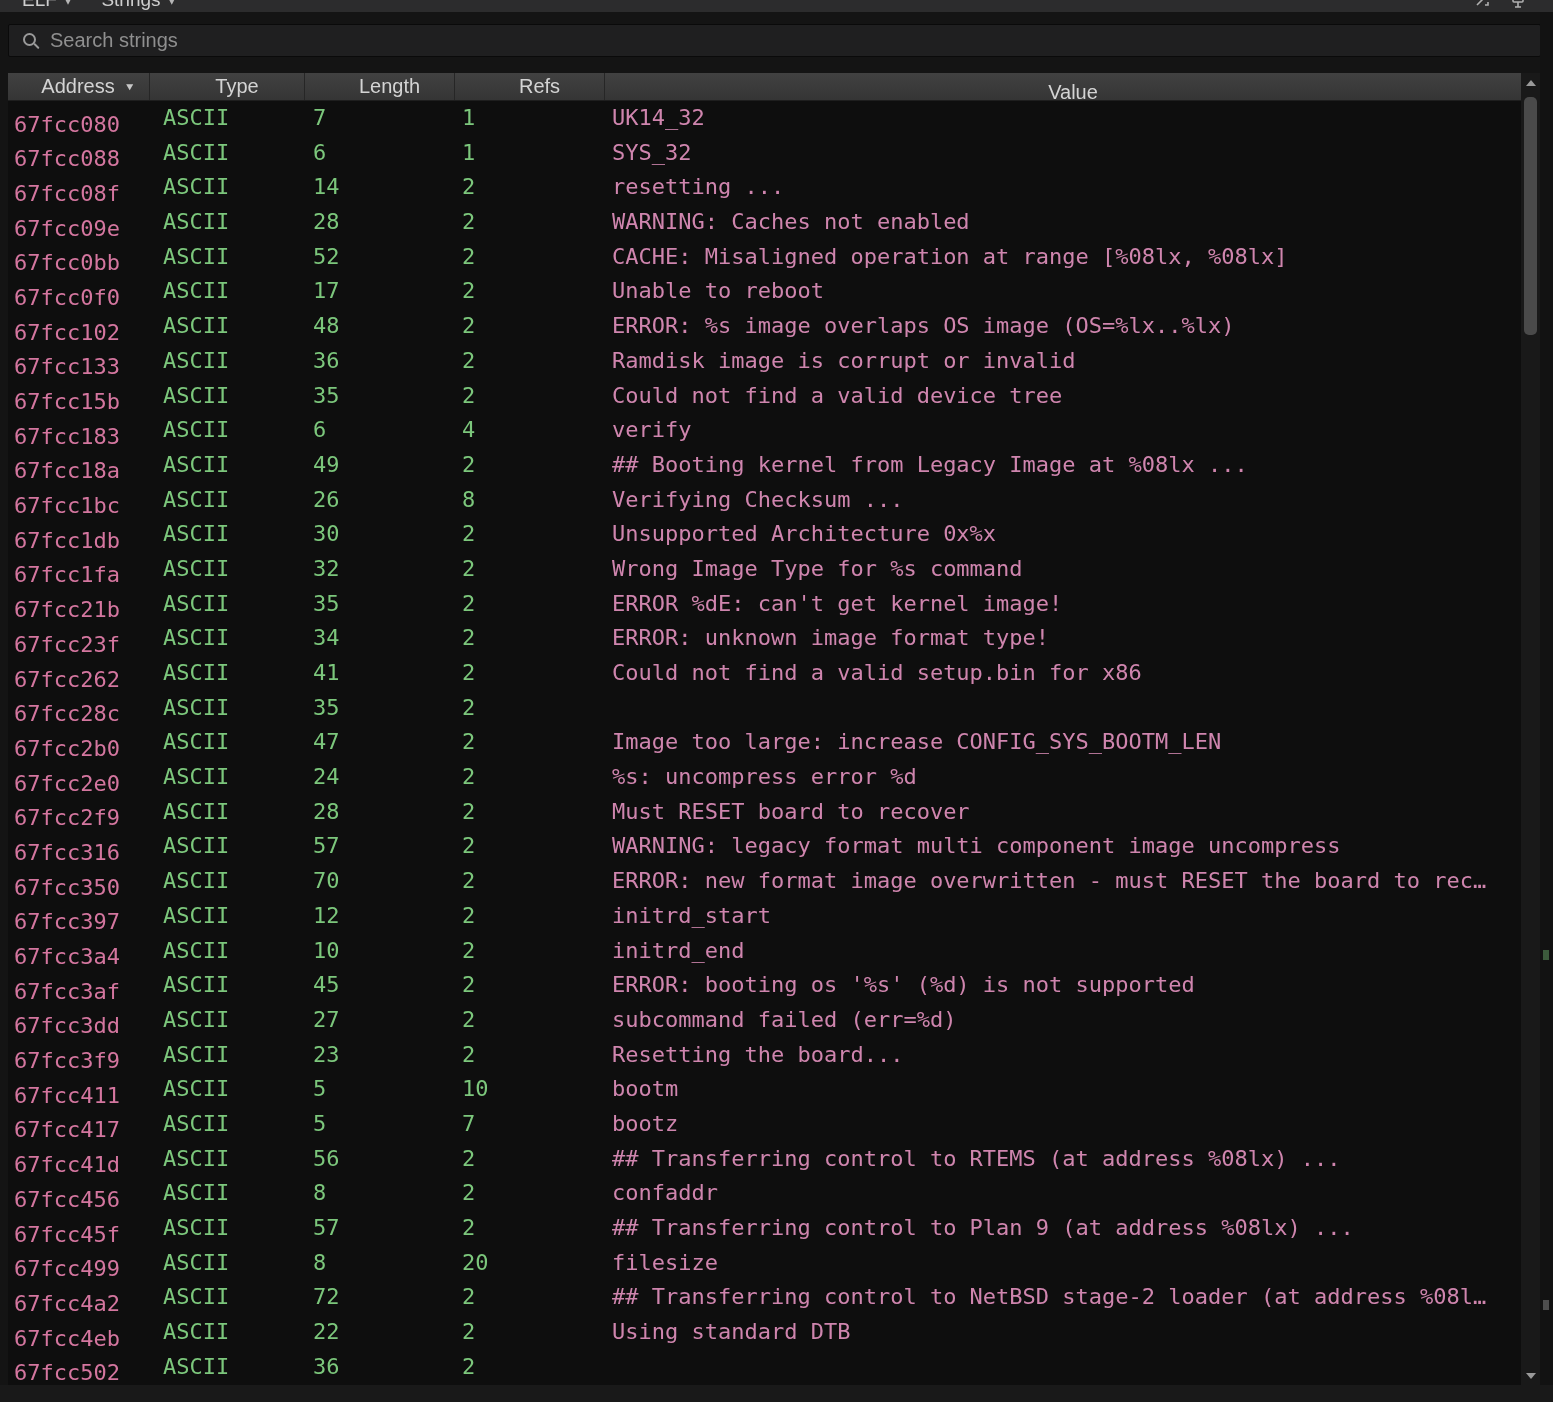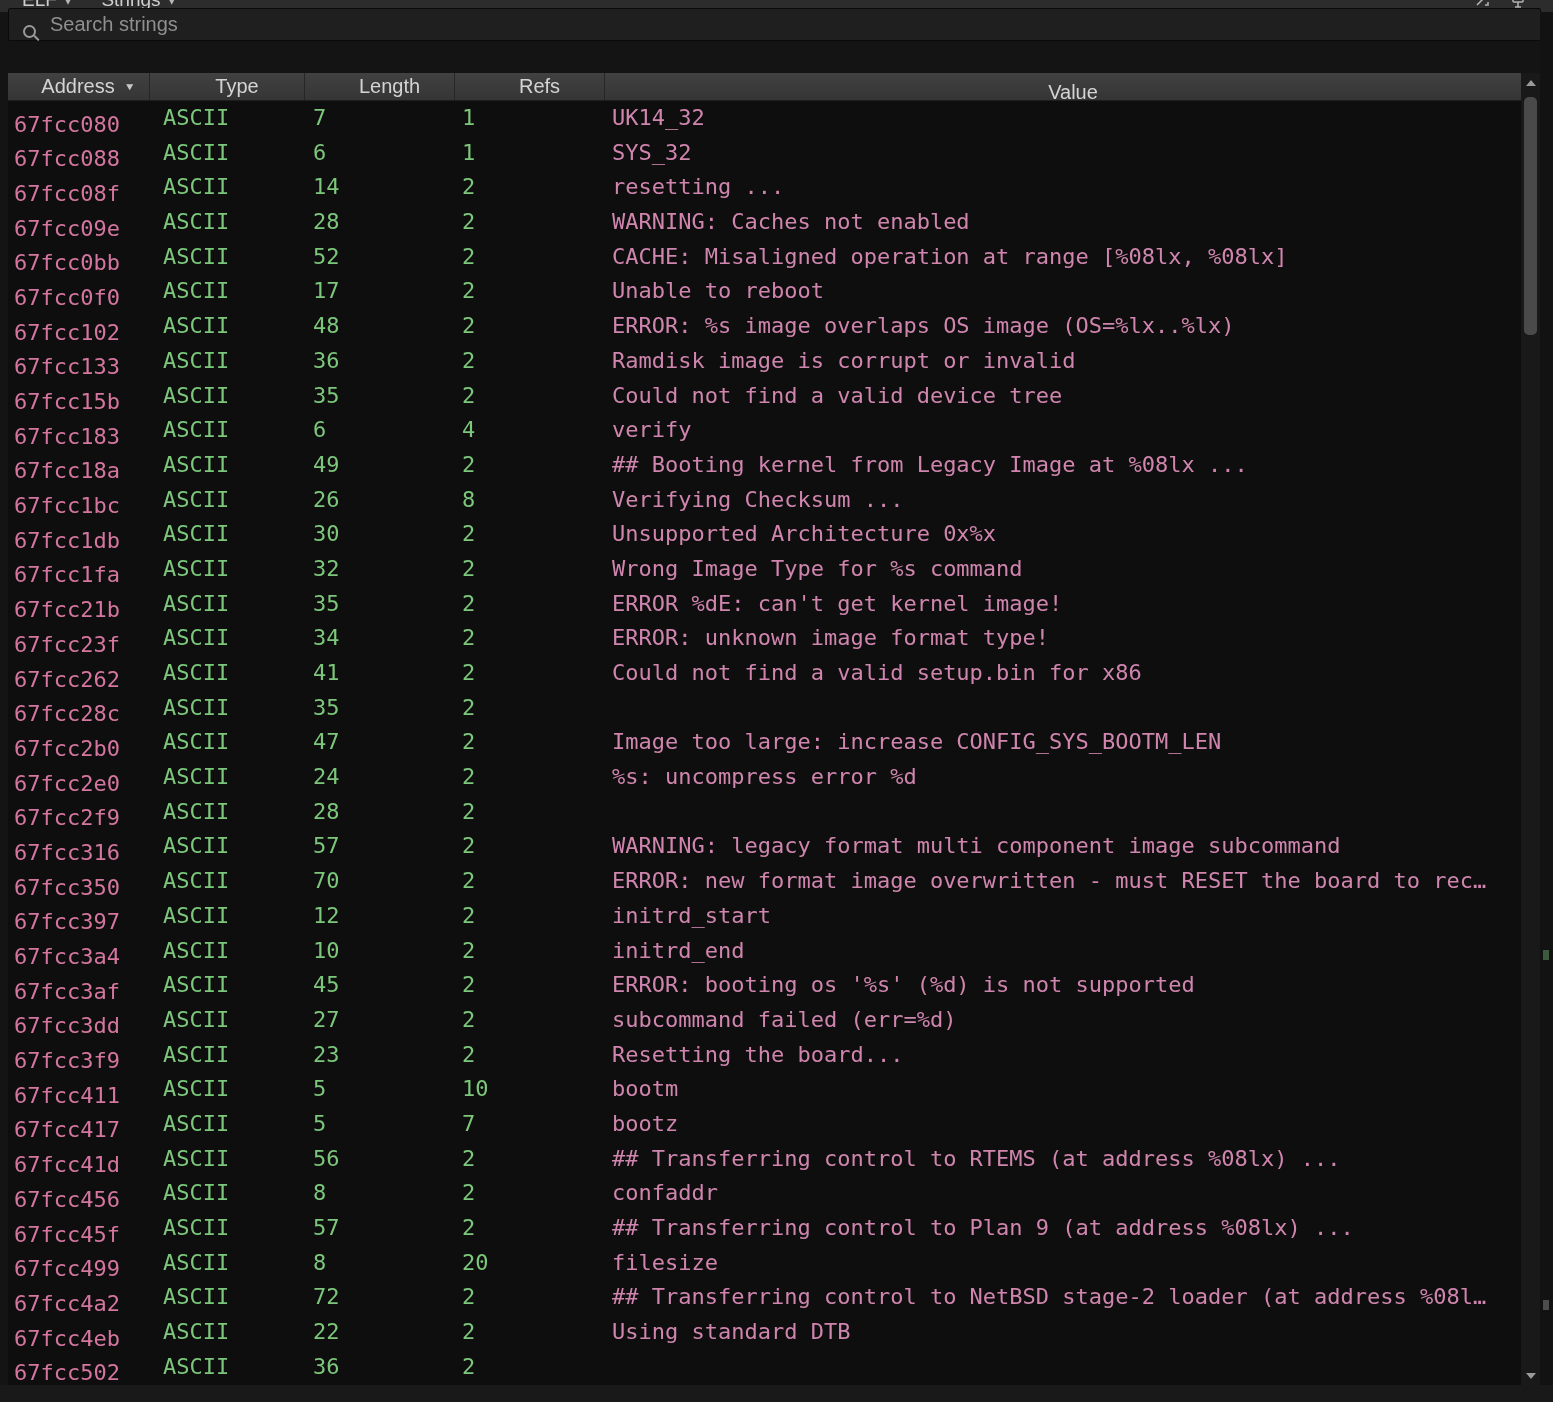--- a/index.html
+++ b/index.html
@@ -23,23 +23,23 @@
     display: flex; align-items: center; margin-right: 30px;
     color: #cfcfcf; font-size: 19px; cursor: default;
   }
   .tb-caret { font-size: 13px; color: #b5b5b5; margin-left: 8px; }
   .topbar-icons { margin-left: auto; display: flex; gap: 18px; padding-right: 26px; }
   .tb-icon { width: 18px; height: 18px; display: inline-block; }
   .tb-icon svg { width: 18px; height: 18px; stroke: #b0b0b0; fill: none; stroke-width: 1.6; }
 
   
   .searchbar {
-    position: absolute; top: 8px; left: 8px; width: 1533px; height: 33px;
+    position: absolute; top: 24px; left: 8px; width: 1533px; height: 33px;
     background: var(--search-bg, #1f1f20); border: 1px solid #0a0a0a; border-radius: 2px;
-    display: flex; align-items: flex-end;
+    display: flex; align-items: center;
   }
   .search-icon {
     width: 13px; height: 13px; border: 2px solid #9a9a9a; border-radius: 50%;
     position: relative; margin: 0 14px 2px 14px; flex: 0 0 auto;
   }
   .search-icon::after {
     content: ""; position: absolute; width: 7px; height: 2px; background: #9a9a9a;
     right: -6px; bottom: -3px; transform: rotate(45deg); border-radius: 1px;
   }
   .search-input {
@@ -315,27 +315,28 @@
     <span class="td td-type">ASCII</span>
     <span class="td td-length">24</span>
     <span class="td td-refs">2</span>
     <span class="td td-value">%s: uncompress error %d</span>
   </div>
         <div class="tr">
     <span class="td td-address">67fcc2f9</span>
     <span class="td td-type">ASCII</span>
     <span class="td td-length">28</span>
     <span class="td td-refs">2</span>
+    <span class="td td-value">Must RESET board to recover</span>
   </div>
         <div class="tr">
     <span class="td td-address">67fcc316</span>
     <span class="td td-type">ASCII</span>
     <span class="td td-length">57</span>
     <span class="td td-refs">2</span>
-    <span class="td td-value">WARNING: legacy format multi component image subcommand</span>
+    <span class="td td-value">WARNING: legacy format multi component image uncompress</span>
   </div>
         <div class="tr">
     <span class="td td-address">67fcc350</span>
     <span class="td td-type">ASCII</span>
     <span class="td td-length">70</span>
     <span class="td td-refs">2</span>
     <span class="td td-value">ERROR: new format image overwritten - must RESET the board to rec…</span>
   </div>
         <div class="tr">
     <span class="td td-address">67fcc397</span>

